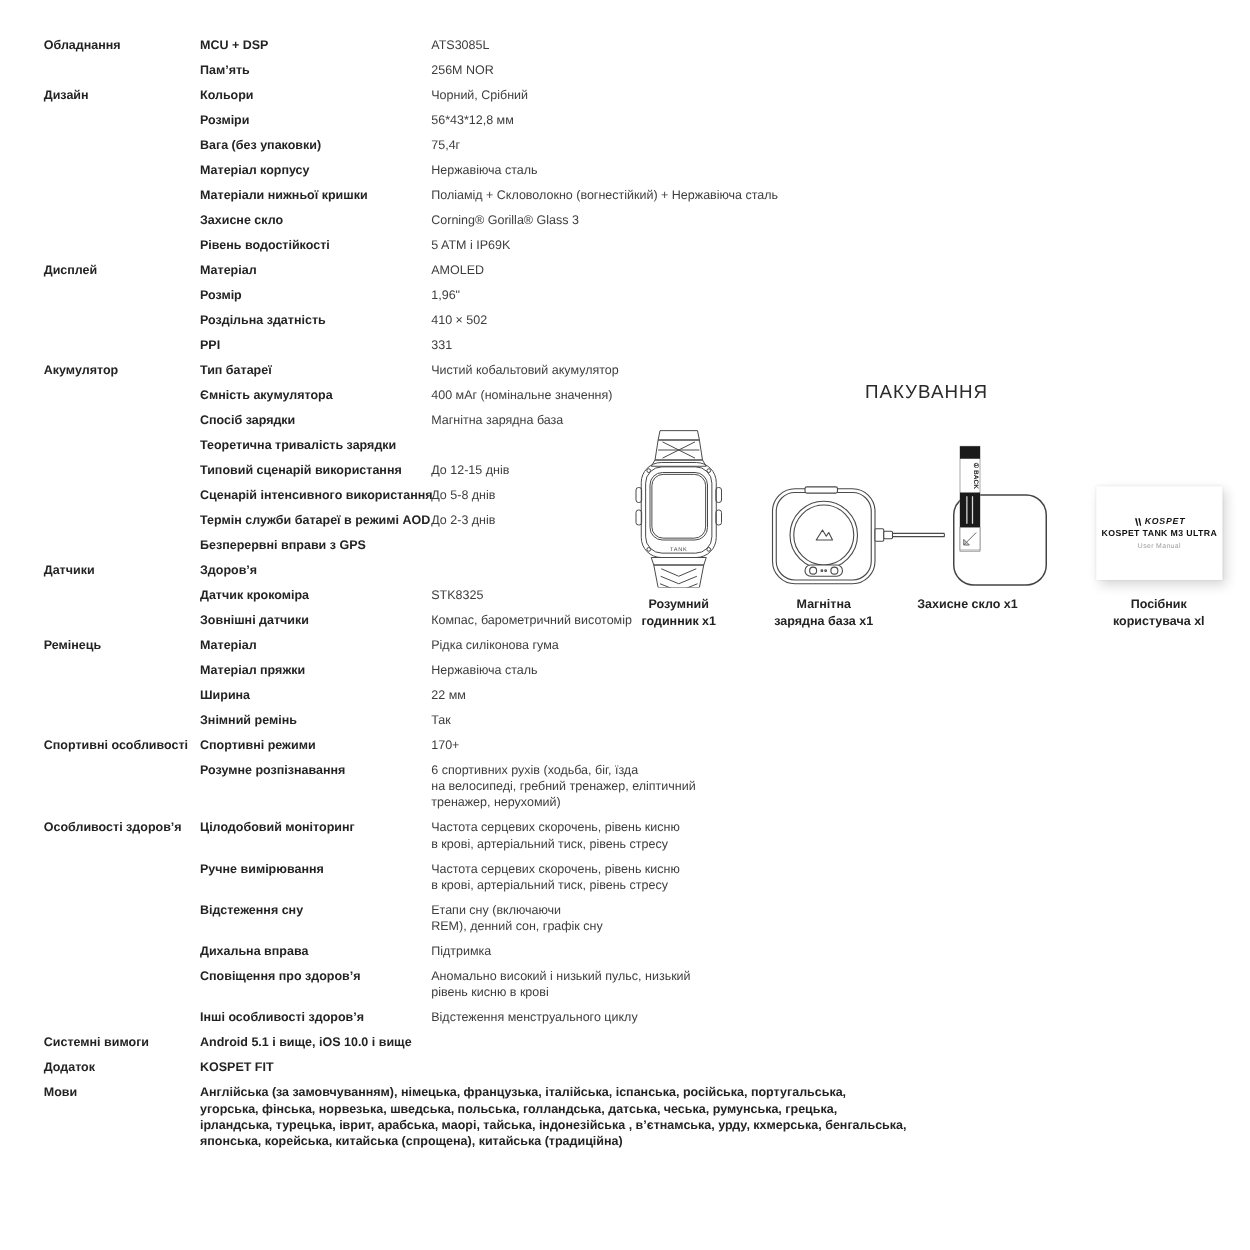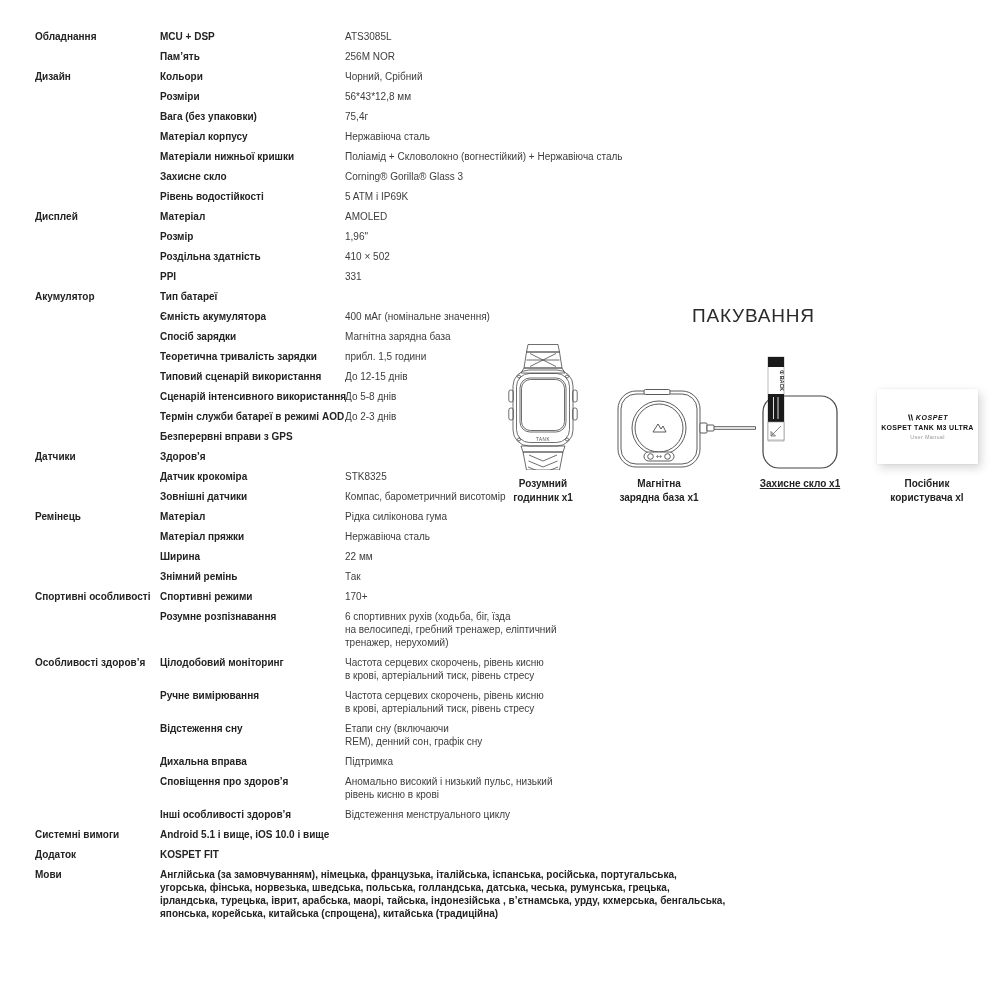--- a/index.html
+++ b/index.html
@@ -7,31 +7,31 @@
         font-family:"Liberation Sans",sans-serif;color:#2b2b2b;}
   
   .specs{position:absolute;left:35px;top:30px;width:700px;}
   .spec-row{display:grid;grid-template-columns:125px 185px 1fr;align-items:start;margin-bottom:6.5px;}
   .cell{font-size:10px;line-height:13.5px;}
   .cell-cat{font-weight:700;color:#232323;white-space:nowrap;}
   .cell-name{font-weight:700;color:#232323;white-space:nowrap;}
   .cell-val{color:#3d3d3d;white-space:pre-line;line-height:13.2px;}
   .row-wide .cell-name{grid-column:2/4;white-space:pre-line;line-height:13.2px;}
   
-  .pack-title{position:absolute;left:692px;top:305px;font-size:19px;font-weight:500;
+  .pack-title{position:absolute;left:692px;top:305px;font-size:15px;font-weight:500;
               letter-spacing:0.8px;color:#2a2a2a;}
   .pack-img{position:absolute;}
   .img-watch{left:492px;top:344px;}
   .img-base{left:612px;top:388px;}
   .img-glass{left:760px;top:356px;}
   .pack-caption{position:absolute;top:477px;width:150px;text-align:center;font-size:10px;
                 font-weight:700;line-height:13.5px;color:#232323;white-space:pre-line;}
   .cap-watch{left:468px;}
   .cap-base{left:584px;}
-  .cap-glass{left:725px;text-decoration:underline;}
+  .cap-glass{left:699px;}
   .cap-manual{left:852px;}
   
   .manual-card{position:absolute;left:877px;top:389px;width:101px;height:75px;background:#fff;
                box-shadow:3px 4px 9px rgba(0,0,0,0.16),0 0 2px rgba(0,0,0,0.08);
                display:flex;flex-direction:column;align-items:center;justify-content:center;}
   .manual-brand{display:flex;align-items:center;gap:2px;font-size:7px;font-weight:800;
                 font-style:italic;letter-spacing:0.6px;color:#111;}
   .manual-title{font-size:7px;font-weight:800;letter-spacing:0.3px;color:#111;margin-top:3px;}
   .manual-sub{font-size:5.5px;color:#9a9a9a;margin-top:3px;letter-spacing:0.3px;}
 </style>
@@ -116,38 +116,38 @@
 
       <div class="spec-row">
         <div class="cell cell-cat"></div>
         <div class="cell cell-name">PPI</div>
         <div class="cell cell-val">331</div>
       </div>
 
       <div class="spec-row">
         <div class="cell cell-cat">Акумулятор</div>
         <div class="cell cell-name">Тип батареї</div>
+        <div class="cell cell-val">Чистий кобальтовий акумулятор</div>
       </div>
 
       <div class="spec-row">
         <div class="cell cell-cat"></div>
         <div class="cell cell-name">Ємність акумулятора</div>
         <div class="cell cell-val">400 мАг (номінальне значення)</div>
       </div>
 
       <div class="spec-row">
         <div class="cell cell-cat"></div>
         <div class="cell cell-name">Спосіб зарядки</div>
         <div class="cell cell-val">Магнітна зарядна база</div>
       </div>
 
       <div class="spec-row">
         <div class="cell cell-cat"></div>
         <div class="cell cell-name">Теоретична тривалість зарядки</div>
-        <div class="cell cell-val">прибл. 1,5 години</div>
       </div>
 
       <div class="spec-row">
         <div class="cell cell-cat"></div>
         <div class="cell cell-name">Типовий сценарій використання</div>
         <div class="cell cell-val">До 12-15 днів</div>
       </div>
 
       <div class="spec-row">
         <div class="cell cell-cat"></div>

